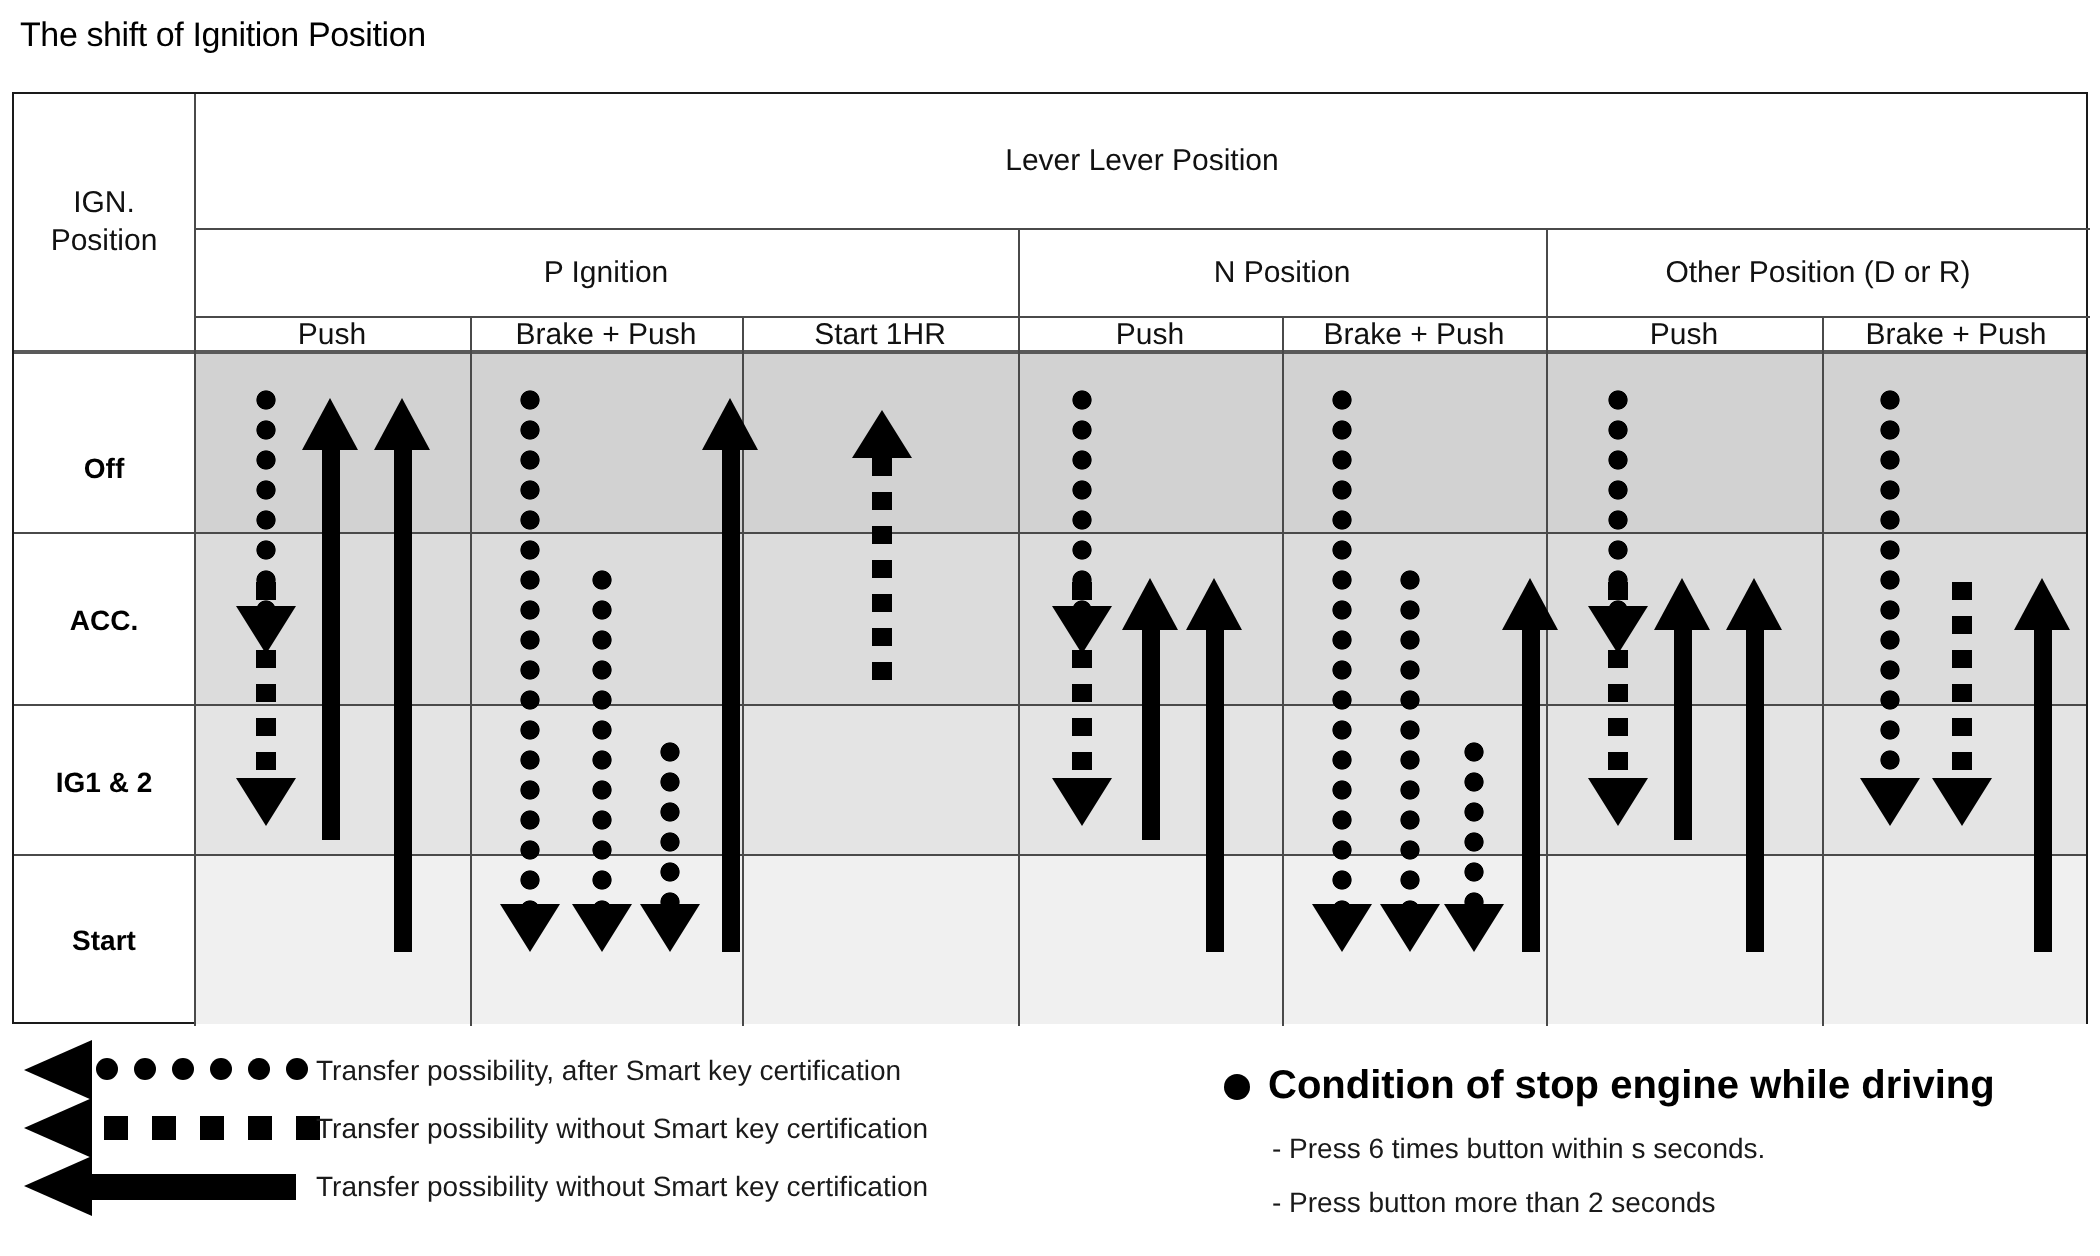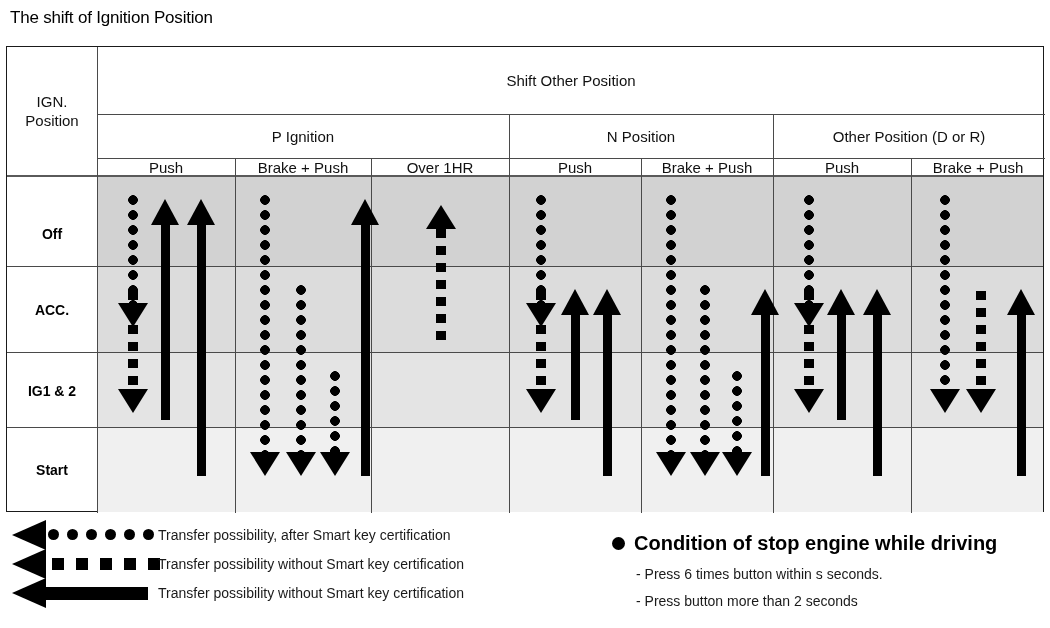--- a/index.html
+++ b/index.html
@@ -94,27 +94,27 @@
 </head>
 <body>
 
 <div id="page-title">The shift of Ignition Position</div>
 
 <div id="chart">
     <div class="band off" style="top: 130px; height: 90px; background: rgb(210, 210, 210);"></div>
     <div class="band acc" style="top: 220px; height: 86px; background: rgb(220, 220, 220);"></div>
     <div class="band ig" style="top: 306px; height: 75px; background: rgb(228, 228, 228);"></div>
     <div class="band start" style="top: 381px; height: 84px; background: rgb(240, 240, 240);"></div>
-    <div class="hdr-txt" style="left: 90px; top: 0px; width: 948px; height: 68px;">Shift Other Position</div>
+    <div class="hdr-txt" style="left: 90px; top: 0px; width: 948px; height: 68px;">Lever Lever Position</div>
     <div class="hdr-txt" style="left: 90px; top: 68px; width: 412px; height: 44px;">P Ignition</div>
     <div class="hdr-txt" style="left: 502px; top: 68px; width: 264px; height: 44px;">N Position</div>
     <div class="hdr-txt" style="left: 766px; top: 68px; width: 272px; height: 44px;">Other Position (D or R)</div>
     <div class="hdr-txt" style="left: 90px; top: 112px; width: 138px; height: 18px;">Push</div>
     <div class="hdr-txt" style="left: 228px; top: 112px; width: 136px; height: 18px;">Brake + Push</div>
-    <div class="hdr-txt" style="left: 364px; top: 112px; width: 138px; height: 18px;">Over 1HR</div>
+    <div class="hdr-txt" style="left: 364px; top: 112px; width: 138px; height: 18px;">Start 1HR</div>
     <div class="hdr-txt" style="left: 502px; top: 112px; width: 132px; height: 18px;">Push</div>
     <div class="hdr-txt" style="left: 634px; top: 112px; width: 132px; height: 18px;">Brake + Push</div>
     <div class="hdr-txt" style="left: 766px; top: 112px; width: 138px; height: 18px;">Push</div>
     <div class="hdr-txt" style="left: 904px; top: 112px; width: 134px; height: 18px;">Brake + Push</div>
     <div class="hdr-txt" style="left: 0px; top: 0px; width: 90px; height: 130px; flex-direction: column; font-size: 15px;">
       <div>IGN.</div>
       <div>Position</div>
     </div>
     <div class="rowlbl" style="top: 130px; height: 114px;">Off</div>
     <div class="rowlbl" style="top: 220px; height: 86px;">ACC.</div>

